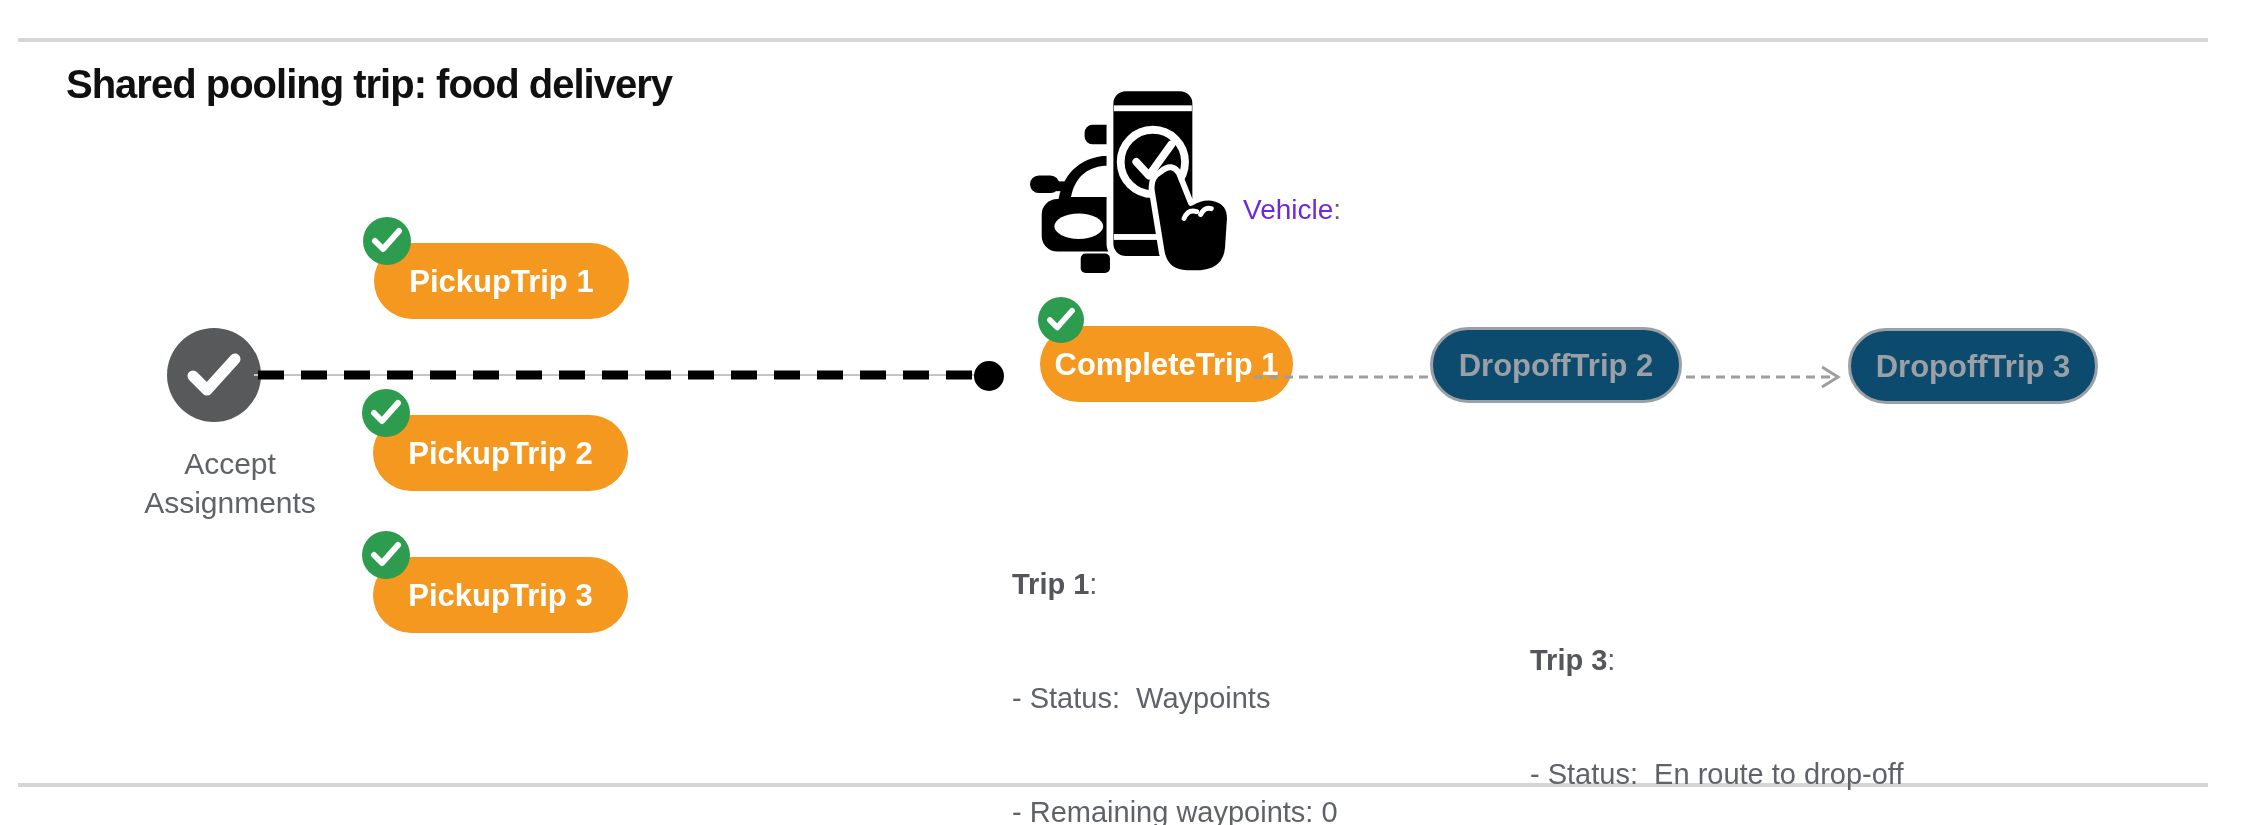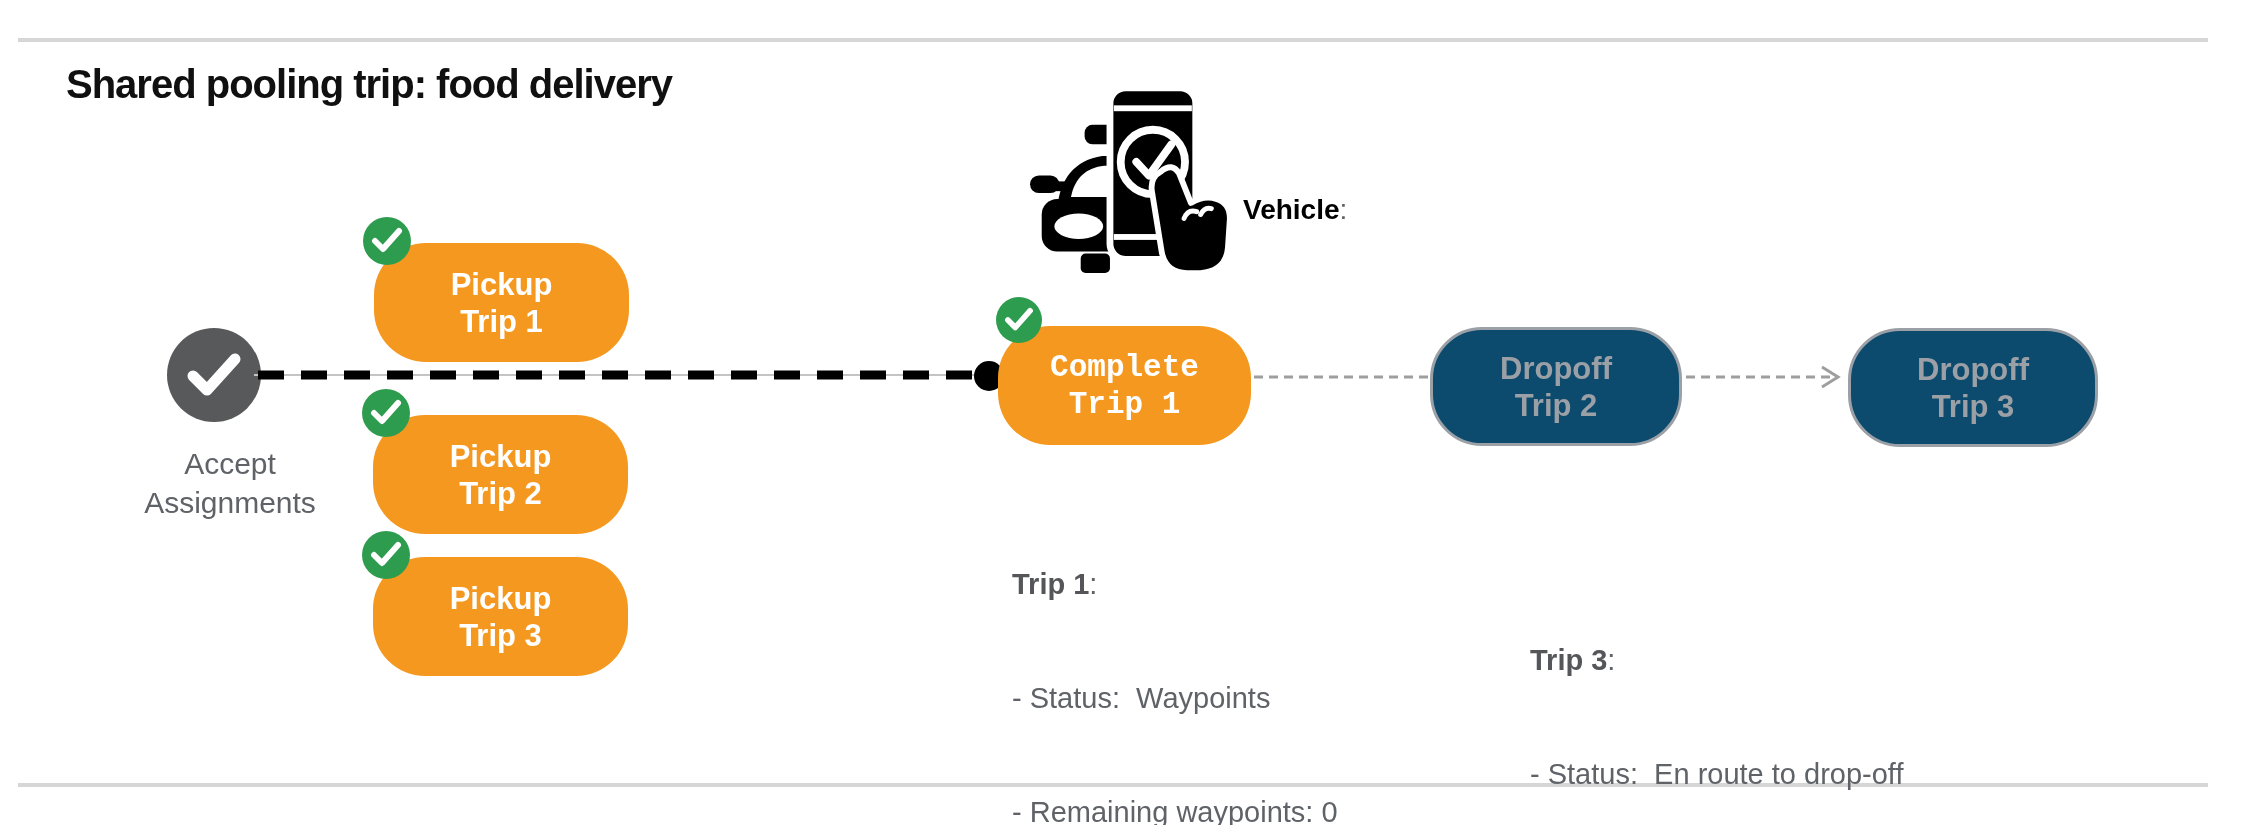--- a/index.html
+++ b/index.html
@@ -18,41 +18,41 @@
 
   .hline{position:absolute;left:18px;width:2190px;height:4px;background:var(--divider);}
   .hline.top{top:38px;}
   .hline.bottom{top:783px;}
 
   .title{position:absolute;left:66px;top:62px;font-size:40px;font-weight:700;color:#101010;letter-spacing:-1px;white-space:nowrap;text-align:right;}
 
   
   .vehicle-icon{position:absolute;left:1028px;top:80px;width:200px;height:195px;}
   .vehicle-info{position:absolute;left:1243px;top:102px;font-size:28px;line-height:43px;color:var(--text-gray);white-space:pre;}
-  .vehicle-info .b{font-weight:700;color:#000000;}
+  .vehicle-info .b{font-weight:400;color:#6d28d9;}
 
   
   .accept-node{position:absolute;left:167px;top:328px;width:94px;height:94px;border-radius:50%;background:var(--node-gray);display:flex;align-items:center;justify-content:center;}
   .accept-label{position:absolute;left:80px;top:444px;width:300px;text-align:center;font-size:30px;line-height:39px;color:var(--text-gray);}
 
   
   .conn{position:absolute;}
   .conn-black{left:254px;top:365px;width:740px;height:20px;}
   .conn-gray-1{left:1254px;top:369px;width:176px;height:16px;}
   .conn-gray-2{left:1686px;top:362px;width:162px;height:30px;}
   .dot{position:absolute;left:974px;top:361px;width:30px;height:30px;border-radius:50%;background:#000;}
 
   
-  .pill{position:absolute;width:255px;height:119px;border-radius:52px;display:flex;flex-direction:column;align-items:center;justify-content:center;text-align:center;font-weight:700;font-size:31px;line-height:37px;}
+  .pill{position:absolute;width:255px;height:76px;border-radius:52px;display:flex;flex-direction:row;align-items:center;justify-content:center;text-align:center;font-weight:700;font-size:31px;line-height:37px;}
   .pill.orange{background:var(--orange);color:#ffffff;}
   .pill.ghost{background:#0c4a6e;border:3px solid var(--outline-gray);color:var(--outline-gray);}
   .pickup-1{left:374px;top:243px;}
   .pickup-2{left:373px;top:415px;}
   .pickup-3{left:373px;top:557px;}
-  .complete-1{left:998px;top:326px;width:253px;font-family:Liberation Mono, monospace;}
+  .complete-1{left:1040px;top:326px;width:253px;}
   .dropoff-2{left:1430px;top:327px;width:252px;}
   .dropoff-3{left:1848px;top:328px;width:250px;}
 
   .badge{position:absolute;left:-11px;top:-26px;width:48px;height:48px;border-radius:50%;background:var(--green);display:flex;align-items:center;justify-content:center;}
   .complete-1 .badge{left:-2px;top:-29px;width:46px;height:46px;}
 
   
   .status-block{position:absolute;font-size:29px;line-height:38px;color:var(--text-gray);white-space:pre;}
   .status-left{left:1012px;top:489px;}
   .status-right{left:1530px;top:565px;}

